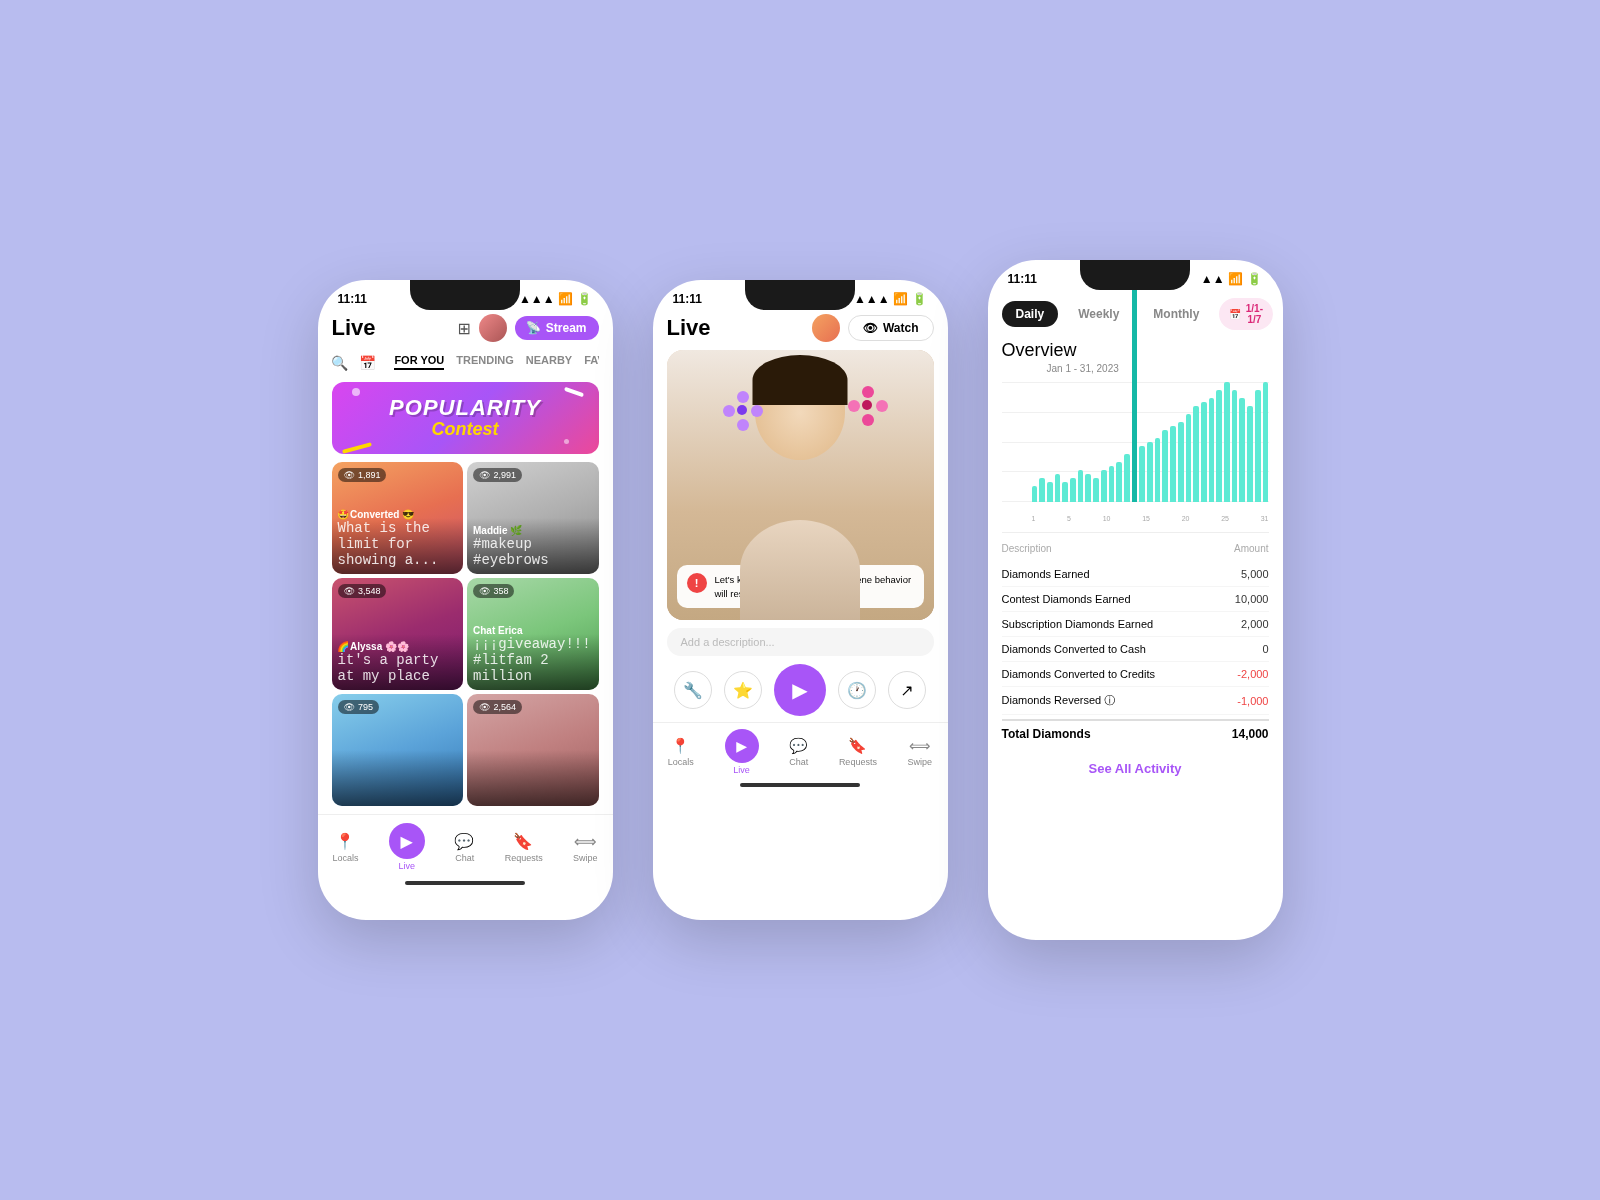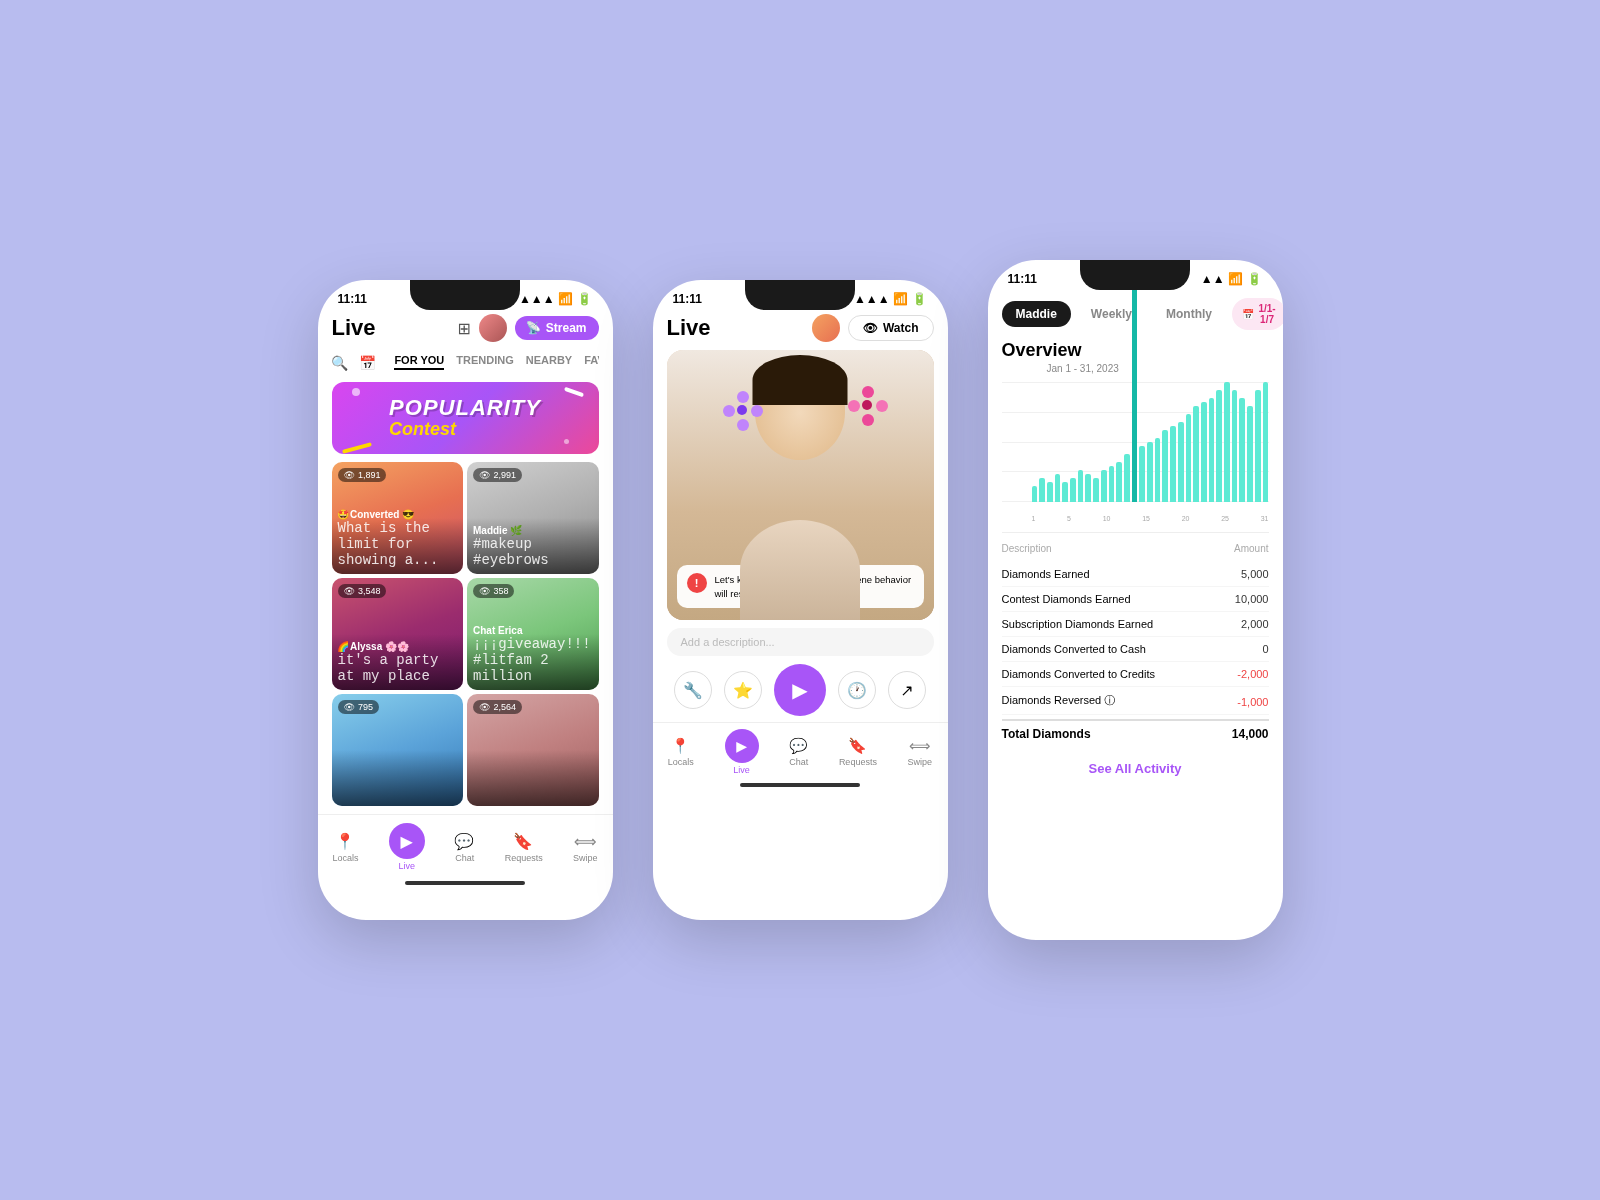--- a/index.html
+++ b/index.html
@@ -89,21 +89,21 @@
       border-radius: 12px;
       background: linear-gradient(135deg, #d946ef, #a855f7, #ec4899);
       height: 72px;
       display: flex;
       align-items: center;
       justify-content: center;
       position: relative;
       overflow: hidden;
     }
     .p1-banner-text {
-      text-align: left;
+      text-align: center;
       z-index: 1;
     }
     .p1-banner-pop {
       font-size: 22px;
       font-weight: 900;
       color: #fff;
       text-shadow: 2px 2px 0 rgba(0,0,0,0.2);
       letter-spacing: 1px;
       line-height: 1;
       font-style: italic;
@@ -382,21 +382,21 @@
       border-radius: 20px;
       padding: 5px 10px;
       font-size: 10px;
       font-weight: 600;
       display: flex;
       align-items: center;
       gap: 4px;
       cursor: pointer;
     }
 
-    .p3-section-title { font-size: 18px; font-weight: 700; padding: 4px 14px 0; }
+    .p3-section-title { font-size: 18px; font-weight: 400; padding: 4px 14px 0; }
     .p3-section-sub { font-size: 10px; color: #888; padding: 2px 14px 8px; margin-left: 45px; }
 
     .p3-chart {
       margin: 0 14px;
       height: 140px;
       position: relative;
     }
     .p3-chart-grid {
       position: absolute;
       top: 0; left: 0; right: 0; bottom: 20px;
@@ -454,21 +454,21 @@
     .p3-table-header {
       display: flex;
       justify-content: space-between;
       font-size: 10px;
       color: #aaa;
       margin-bottom: 8px;
     }
     .p3-table-row {
       display: flex;
       justify-content: space-between;
-      align-items: flex-end;
+      align-items: center;
       padding: 6px 0;
       border-bottom: 1px solid #f5f5f5;
       font-size: 11px;
     }
     .p3-table-row.total {
       border-top: 2px solid #ddd;
       border-bottom: none;
       font-weight: 700;
       font-size: 12px;
       margin-top: 4px;
@@ -744,21 +744,21 @@
     <span>11:11</span>
     <div class="status-icons">
       <span>▲▲</span>
       <span>📶</span>
       <span>🔋</span>
     </div>
   </div>
 
   <div class="p3-tabs">
     <div class="p3-tab active">
-      <span>Maddie</span>
+      <span>Daily</span>
     </div>
     <div class="p3-tab inactive">
       <span>Weekly</span>
     </div>
     <div class="p3-tab inactive">
       <span>Monthly</span>
     </div>
     <button class="p3-date-btn">
       <span>📅</span>
       <span>1/1-1/7</span>

